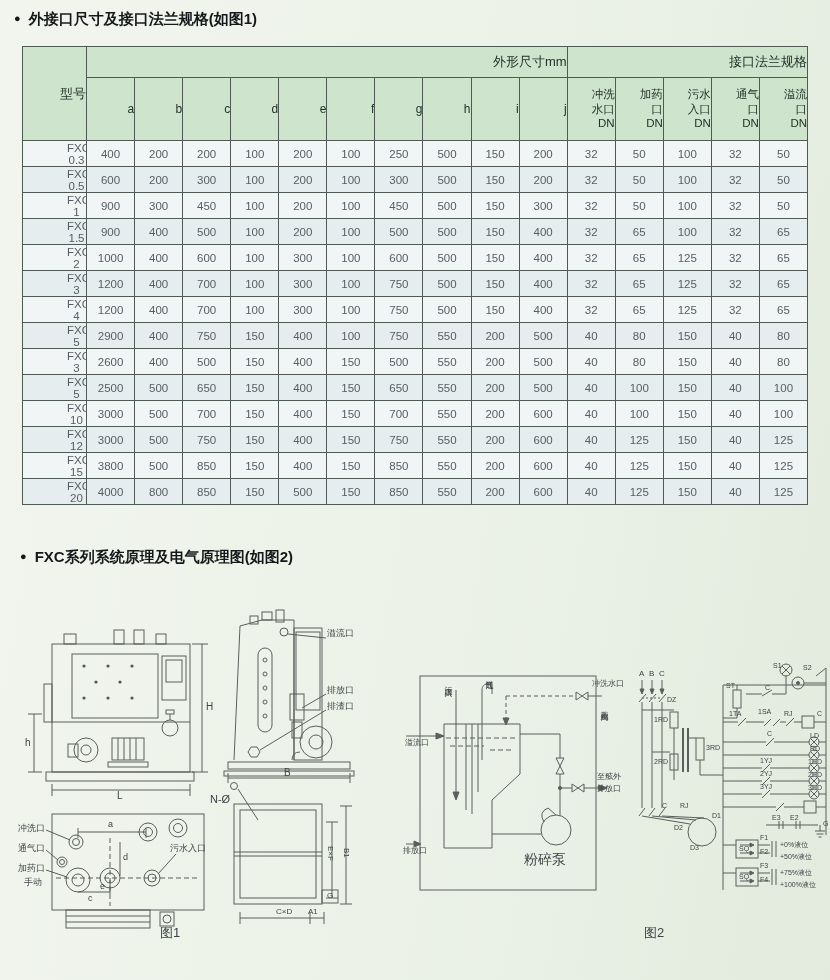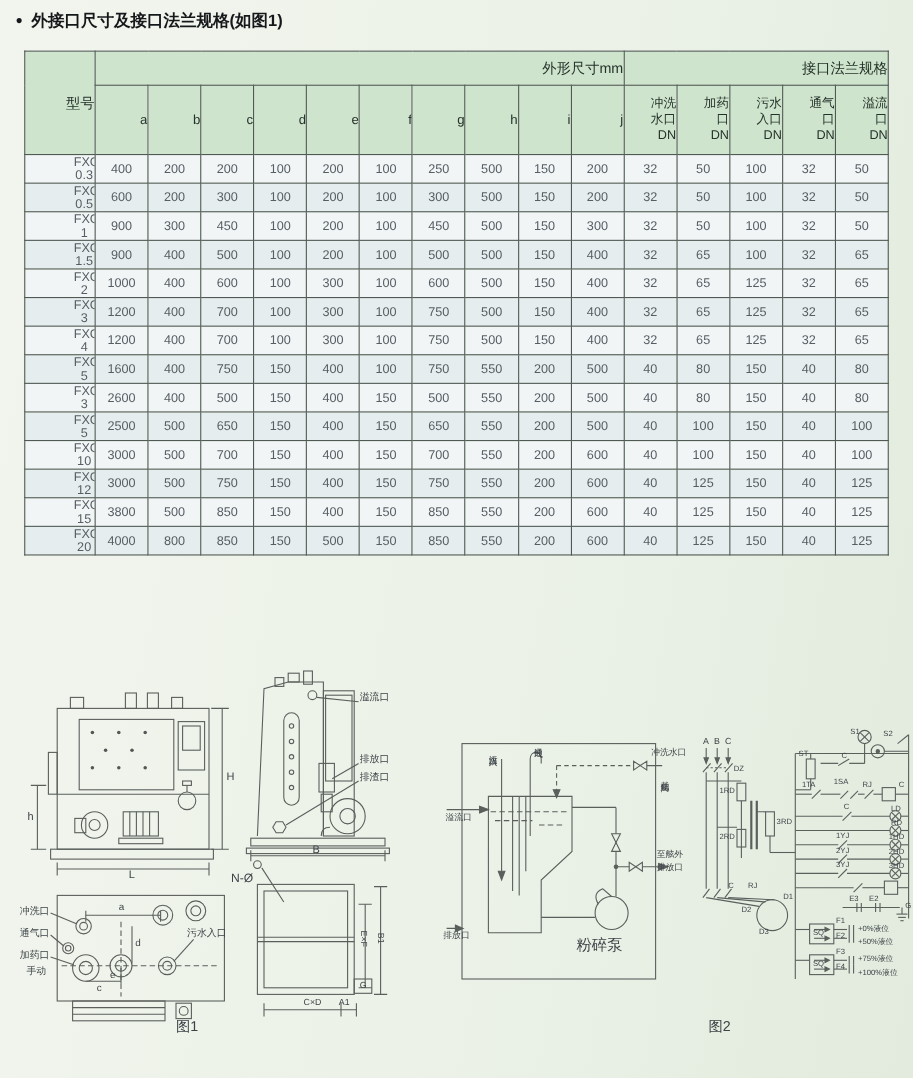--- a/index.html
+++ b/index.html
@@ -215,21 +215,21 @@
             <td>150</td>
             <td>400</td>
             <td>32</td>
             <td>65</td>
             <td>125</td>
             <td>32</td>
             <td>65</td>
           </tr>
           <tr>
             <th>FXC-5</th>
-            <td>1600</td>
+            <td>2900</td>
             <td>400</td>
             <td>750</td>
             <td>150</td>
             <td>400</td>
             <td>100</td>
             <td>750</td>
             <td>550</td>
             <td>200</td>
             <td>500</td>
             <td>40</td>
@@ -343,20 +343,23 @@
             <td>40</td>
             <td>125</td>
             <td>150</td>
             <td>40</td>
             <td>125</td>
           </tr>
         </tbody>
     </table>
   </div>
 
+  <div class="h2">
+    <span class="bullet">●</span><span>FXC系列系统原理及电气原理图(如图2)</span>
+  </div>
 
   <div class="figs">
 
     <div class="fig" style="left:22px;top:606px;width:200px;height:196px">
       <svg width="200" height="196" viewBox="0 0 200 196">
         <g stroke="#5a5f5c" fill="none" stroke-width="1">
           <rect x="24" y="166" width="148" height="9"></rect>
           <rect x="30" y="38" width="138" height="128"></rect>
           <line x1="30" y1="116" x2="168" y2="116"></line>
           <rect x="50" y="48" width="86" height="64"></rect>

